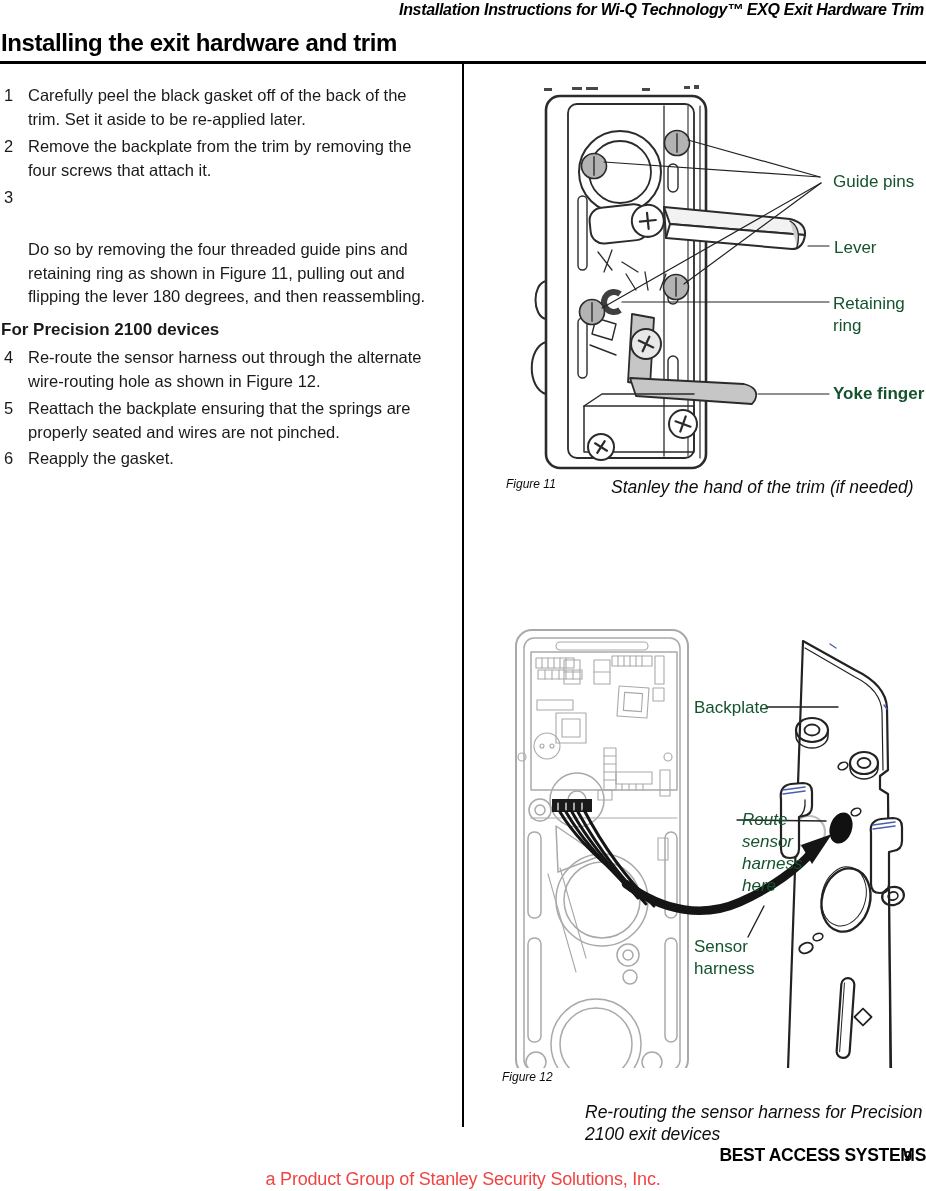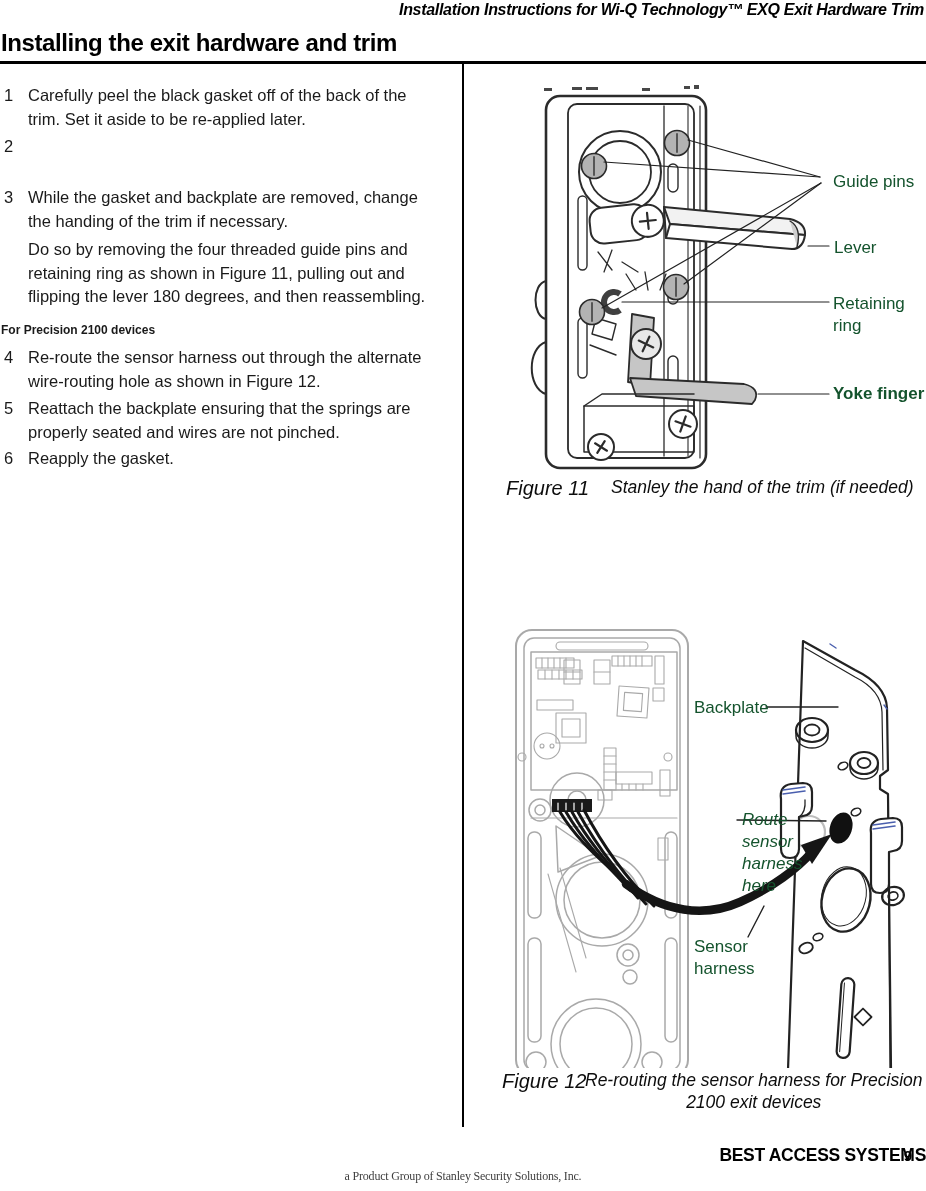--- a/index.html
+++ b/index.html
@@ -16,27 +16,27 @@
   .title{
     top:29px;left:1px;font-size:24px;font-weight:bold;letter-spacing:-0.4px;color:#000;
   }
   .rule-h{top:61px;left:0;width:926px;height:2.5px;background:#000;}
   .rule-v{top:63px;left:462px;width:1.5px;height:1064px;background:#000;}
   .leftcol{left:4px;width:452px;}
   .step{display:flex;font-size:16.5px;line-height:23.5px;}
   .step .num{width:24px;flex:none;}
   .pre{white-space:pre-line;}
   .note{left:28px;width:430px;font-size:16.5px;line-height:23.5px;}
-  .subhead{left:1px;font-size:12px;font-weight:bold;line-height:22px;}
+  .subhead{left:1px;font-size:17px;font-weight:bold;line-height:22px;}
   .lbl{font-size:17px;line-height:22px;color:#14532d;white-space:pre-line;}
   .it{font-style:italic;}
-  .cap-tag{font-style:italic;font-size:20px;color:#0d0d0d;}
+  .cap-tag{font-style:italic;font-size:12px;color:#0d0d0d;}
   .cap-txt{font-style:italic;font-size:17.5px;line-height:21.5px;color:#0d0d0d;white-space:pre-line;}
   .foot-brand{left:0;right:0;top:1145px;text-align:right;font-size:17.5px;font-weight:bold;letter-spacing:-0.3px;color:#000;}
-  .foot-sub{left:0;right:0;top:1169px;text-align:center;font-size:12px;letter-spacing:-0.2px;color:#404040;font-family:Liberation Serif, serif;}
+  .foot-sub{left:0;right:0;top:1169px;text-align:center;font-size:18px;letter-spacing:-0.2px;color:#ef4444;}
   .foot-page{top:1147px;right:14px;font-size:15px;font-weight:bold;color:#000;}
   svg{display:block;}
 </style>
 </head>
 <body>
 
 <div class="page">
 
   <div class="abs hdr">Installation Instructions for Wi-Q Technology™ EXQ Exit Hardware Trim</div>
 
@@ -45,25 +45,25 @@
   <div class="abs rule-h"></div>
   <div class="abs rule-v"></div>
 
   <div class="abs leftcol step" style="top:84px;">
     <span class="num">1</span>
     <span class="pre">Carefully peel the black gasket off of the back of the
 trim. Set it aside to be re-applied later.</span>
   </div>
   <div class="abs leftcol step" style="top:135px;">
     <span class="num">2</span>
+    <span class="pre">Remove the backplate from the trim by removing the
+four screws that attach it.</span>
   </div>
   <div class="abs leftcol step" style="top:186px;">
     <span class="num">3</span>
-    <span class="pre">While the gasket and backplate are removed, change
-the handing of the trim if necessary.</span>
   </div>
   <div class="abs note pre" style="top:238px;">Do so by removing the four threaded guide pins and
 retaining ring as shown in Figure 11, pulling out and
 flipping the lever 180 degrees, and then reassembling.</div>
   <div class="abs subhead" style="top:319px;">For Precision 2100 devices</div>
   <div class="abs leftcol step" style="top:346px;">
     <span class="num">4</span>
     <span class="pre">Re-route the sensor harness out through the alternate
 wire-routing hole as shown in Figure 12.</span>
   </div>
@@ -308,20 +308,20 @@
 
   <div class="abs lbl" style="left:694px;top:697px;">Backplate</div>
   <div class="abs lbl it" style="left:694px;top:809px;margin-left:48px;">Route
 sensor
 harness
 here</div>
   <div class="abs lbl" style="left:694px;top:936px;">Sensor
 harness</div>
 
   <div class="abs cap-tag" style="left:502px;top:1070px;">Figure 12</div>
-  <div class="abs cap-txt" style="left:585px;top:1070px;text-align:center;">Re-routing the sensor harness for Precision
+  <div class="abs cap-txt" style="left:585px;top:1102px;">Re-routing the sensor harness for Precision
 2100 exit devices</div>
 
   <div class="abs foot-brand">BEST ACCESS SYSTEMS</div>
   <div class="abs foot-sub">a Product Group of Stanley Security Solutions, Inc.</div>
   <div class="abs foot-page">9</div>
 
 </div>
 
 </body></html>

